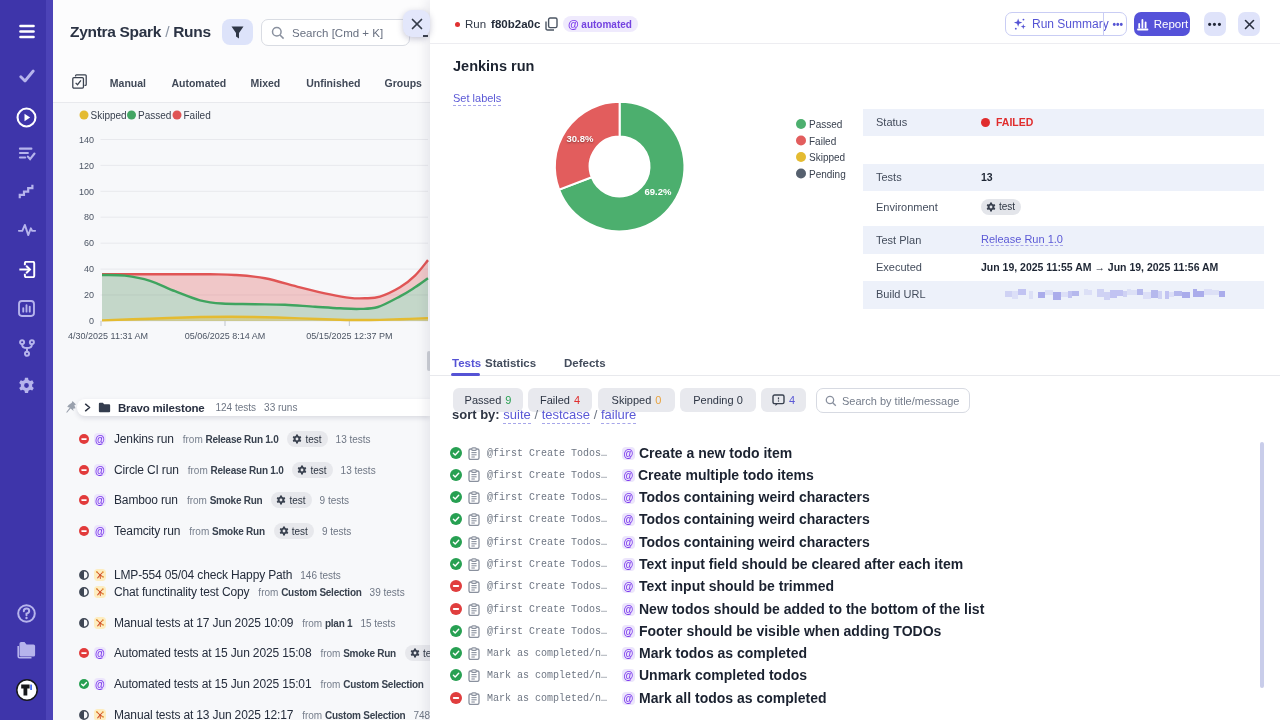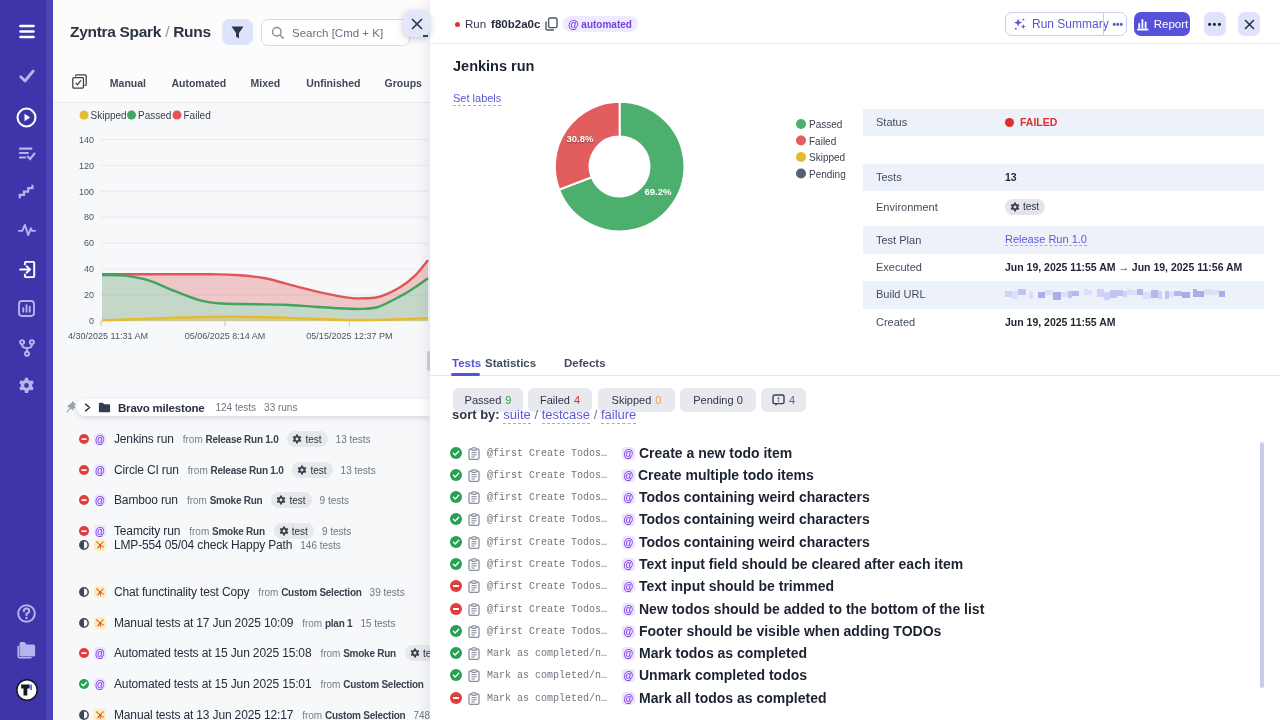--- a/index.html
+++ b/index.html
@@ -37,21 +37,21 @@
 #bsum{left:575px;width:122px;border:1px solid #c9cdf4;color:#5554d4;background:#fff;font-weight:400;font-size:12px}
 #bsum .sep{width:1px;height:22px;background:#c9cdf4;position:absolute;right:22px}
 #brep{left:704px;width:56px;background:#5552d9;color:#fff;font-weight:400;font-size:11.5px}
 #bdots{left:774px;width:22px;background:#dfe3fa;color:#23293a;font-weight:700}
 #bx{left:808px;width:22px;background:#dfe3fa;color:#2a3040}
 .h1{position:absolute;left:23px;top:58px;font-size:14.5px;font-weight:700;color:#1c2330}
 .setlbl{position:absolute;left:23px;top:92px;font-size:11px;color:#5b59d6;border-bottom:1px dashed #a7a6ea;padding-bottom:1px}
 
 .trow{position:absolute;left:433px;width:401px;display:flex;align-items:center}
 .trow.bg{background:#edf1fa}
-.tlab{width:142px;padding-left:13px;font-size:11px;color:#434c5c}
+.tlab{width:118px;padding-left:13px;font-size:11px;color:#434c5c}
 .tval{font-size:10.5px;font-weight:700;color:#1e2634;white-space:nowrap}
 
 .dtab{position:absolute;font-size:11.5px;font-weight:700;color:#434c5c}
 .filtchip{position:absolute;top:388px;height:24px;background:#e8e9ee;border-radius:6px;display:flex;align-items:center;justify-content:center;font-size:11px;color:#2d3544;gap:4px}
 .srch2{position:absolute;left:386px;top:388px;width:154px;height:25px;background:#fff;border:1px solid #d7dae2;border-radius:7px;display:flex;align-items:center;padding-left:8px;gap:5px;font-size:11px;color:#747c8a;white-space:nowrap;overflow:hidden}
 .sortrow{position:absolute;left:22px;top:407px;font-size:13px;color:#2e3544;font-weight:700}
 .sortrow a{color:#5b59d6;font-weight:400;border-bottom:1px dashed #a7a6ea;padding-bottom:1px}
 .trow2{position:absolute;left:0;width:850px;height:22px;display:flex;align-items:center}
 .mono{font-family:"Liberation Mono",monospace;font-size:10px;color:#6e7683;white-space:nowrap}
 .tname{font-size:14px;font-weight:700;color:#1b2230;white-space:nowrap}
@@ -209,21 +209,21 @@
           </svg>
           <span style="width:5px;flex:none"></span>
           <span style="display:inline-flex;width:12px;height:12px;border-radius:4px;background:#ece5fc;color:#7c3aed;font-weight:700;font-size:10px;align-items:center;justify-content:center;flex:none">@</span>
           <span class="rname" style="margin-left:8px">Teamcity run</span>
           <span class="rfrom">from <b>Smoke Run</b></span>
           <span class="chip"><svg width="10" height="10" viewBox="0 0 20 20">
               <path fill="#39414f" d="M8.2 1 h3.6 l.5 2.6 a6.6 6.6 0 0 1 2 1.15 l2.5-.85 1.8 3.1 -2 1.75 a6.8 6.8 0 0 1 0 2.3 l2 1.75 -1.8 3.1 -2.5-.85 a6.6 6.6 0 0 1 -2 1.15 l-.5 2.6 h-3.6 l-.5-2.6 a6.6 6.6 0 0 1 -2-1.15 l-2.5.85 -1.8-3.1 2-1.75 a6.8 6.8 0 0 1 0-2.3 l-2-1.75 1.8-3.1 2.5.85 a6.6 6.6 0 0 1 2-1.15 Z M10 7.2 a2.8 2.8 0 1 0 0 5.6 a2.8 2.8 0 1 0 0-5.6 Z"></path>
             </svg>test</span>
           <span class="rtests">9 tests</span>
         </div>
-<div class="runrow" style="top:530px;padding-left:26px;gap:0">
+<div class="runrow" style="top:560px;padding-left:26px;gap:0">
           <svg width="10" height="10" viewBox="0 0 11 11" style="flex:none">
             <circle cx="5.5" cy="5.5" r="4.6" stroke="#3e4654" stroke-width="1.6" fill="none"></circle>
             <path d="M5.5 1 A4.5 4.5 0 0 0 5.5 10 Z" fill="#3e4654"></path>
           </svg>
           <span style="width:5px;flex:none"></span>
           <svg width="12" height="12" viewBox="0 0 13 13" style="flex:none">
             <rect width="13" height="13" rx="4" fill="#fdedc0"></rect>
             <g stroke="#d2502a" stroke-width="1.1" stroke-linecap="round">
               <line x1="6.5" y1="6.5" x2="3" y2="3.2"></line>
               <line x1="6.5" y1="6.5" x2="9.6" y2="3.4"></line>
@@ -440,42 +440,42 @@
         <span style="position:absolute;left:306px;top:11px;width:5px;height:5px;background:rgba(160,160,238,0.22)"></span>
         <span style="position:absolute;left:311px;top:10px;width:8px;height:5px;background:rgba(104,104,220,0.42)"></span>
         <span style="position:absolute;left:319px;top:11px;width:8px;height:6px;background:rgba(104,104,220,0.50)"></span>
         <span style="position:absolute;left:330px;top:8px;width:4px;height:8px;background:rgba(104,104,220,0.50)"></span>
         <span style="position:absolute;left:334px;top:10px;width:7px;height:6px;background:rgba(104,104,220,0.50)"></span>
         <span style="position:absolute;left:341px;top:8px;width:8px;height:6px;background:rgba(160,160,238,0.22)"></span>
         <span style="position:absolute;left:349px;top:9px;width:7px;height:5px;background:rgba(120,120,228,0.14)"></span>
         <span style="position:absolute;left:356px;top:10px;width:6px;height:6px;background:rgba(104,104,220,0.50)"></span>
         <span class="tlab" style="position:absolute;top:7px">Build URL</span>
       </div>
-    <div class="trow" style="top:308.5px;height:27.5px">
-        <span class="tlab">Created</span>
-        <span class="tval">Jun 19, 2025 11:55 AM</span>
-      </div>
     <div class="dtab" style="left:22px;top:357px;color:#5553d5">Tests</div>
     <div class="dtab" style="left:55px;top:357px">Statistics</div>
     <div class="dtab" style="left:134px;top:357px">Defects</div>
     <div class="abs" style="left:0;top:375px;width:850px;height:1px;background:#e8e9ed"></div>
     <div class="abs" style="left:21px;top:373px;width:29px;height:2.5px;background:#5553d5;border-radius:2px"></div>
     <div class="filtchip" style="left:23px;width:70px">Passed <span style="color:#27a052">9</span></div>
     <div class="filtchip" style="left:98px;width:64px">Failed <span style="color:#e02d2d">4</span></div>
     <div class="filtchip" style="left:168px;width:77px">Skipped <span style="color:#e8a23d">0</span></div>
     <div class="filtchip" style="left:250px;width:76px">Pending 0</div>
     <div class="filtchip" style="left:331px;width:45px">
         <svg width="13" height="13" viewBox="0 0 13 13">
           <rect x="1" y="1" width="11" height="8.6" rx="1.6" stroke="#39414f" stroke-width="1.4" fill="none"></rect>
           <path d="M3.5 9.6 L3.5 12 L6 9.6" fill="#39414f"></path>
           <line x1="6.5" y1="3.4" x2="6.5" y2="5.4" stroke="#39414f" stroke-width="1.2"></line>
           <circle cx="6.5" cy="7" r="0.7" fill="#39414f"></circle>
         </svg>
         <span style="color:#5b59d6">4</span>
       </div>
+    <div class="srch2"><svg width="12" height="12" viewBox="0 0 14 14" style="flex:none">
+          <circle cx="5.8" cy="5.8" r="4.3" stroke="#8a919f" stroke-width="1.5" fill="none"></circle>
+          <line x1="9" y1="9" x2="12.6" y2="12.6" stroke="#8a919f" stroke-width="1.5"></line>
+        </svg>Search by title/message</div>
     <div class="sortrow">sort by: <a>suite</a> <span style="color:#6e7684;font-weight:400">/</span> <a>testcase</a> <span style="color:#6e7684;font-weight:400">/</span> <a>failure</a></div>
 <div class="trow2" style="top:442px;padding-left:20px">
         <svg width="12" height="12" viewBox="0 0 12 12" style="flex:none">
           <circle cx="6" cy="6" r="6" fill="#27a052"></circle>
           <path d="M3.4 6.2 L5.2 8 L8.7 4.2" stroke="#fff" stroke-width="1.4" fill="none" stroke-linecap="round" stroke-linejoin="round"></path>
         </svg>
         <span style="width:6px;flex:none"></span>
         <svg width="12" height="13" viewBox="0 0 12 13" style="flex:none">
           <rect x="1" y="2" width="10" height="10.4" rx="1.6" stroke="#8a919e" stroke-width="1.3" fill="none"></rect>
           <rect x="3.8" y="0.8" width="4.4" height="2.6" rx="0.9" fill="#fff" stroke="#8a919e" stroke-width="1.2"></rect>

